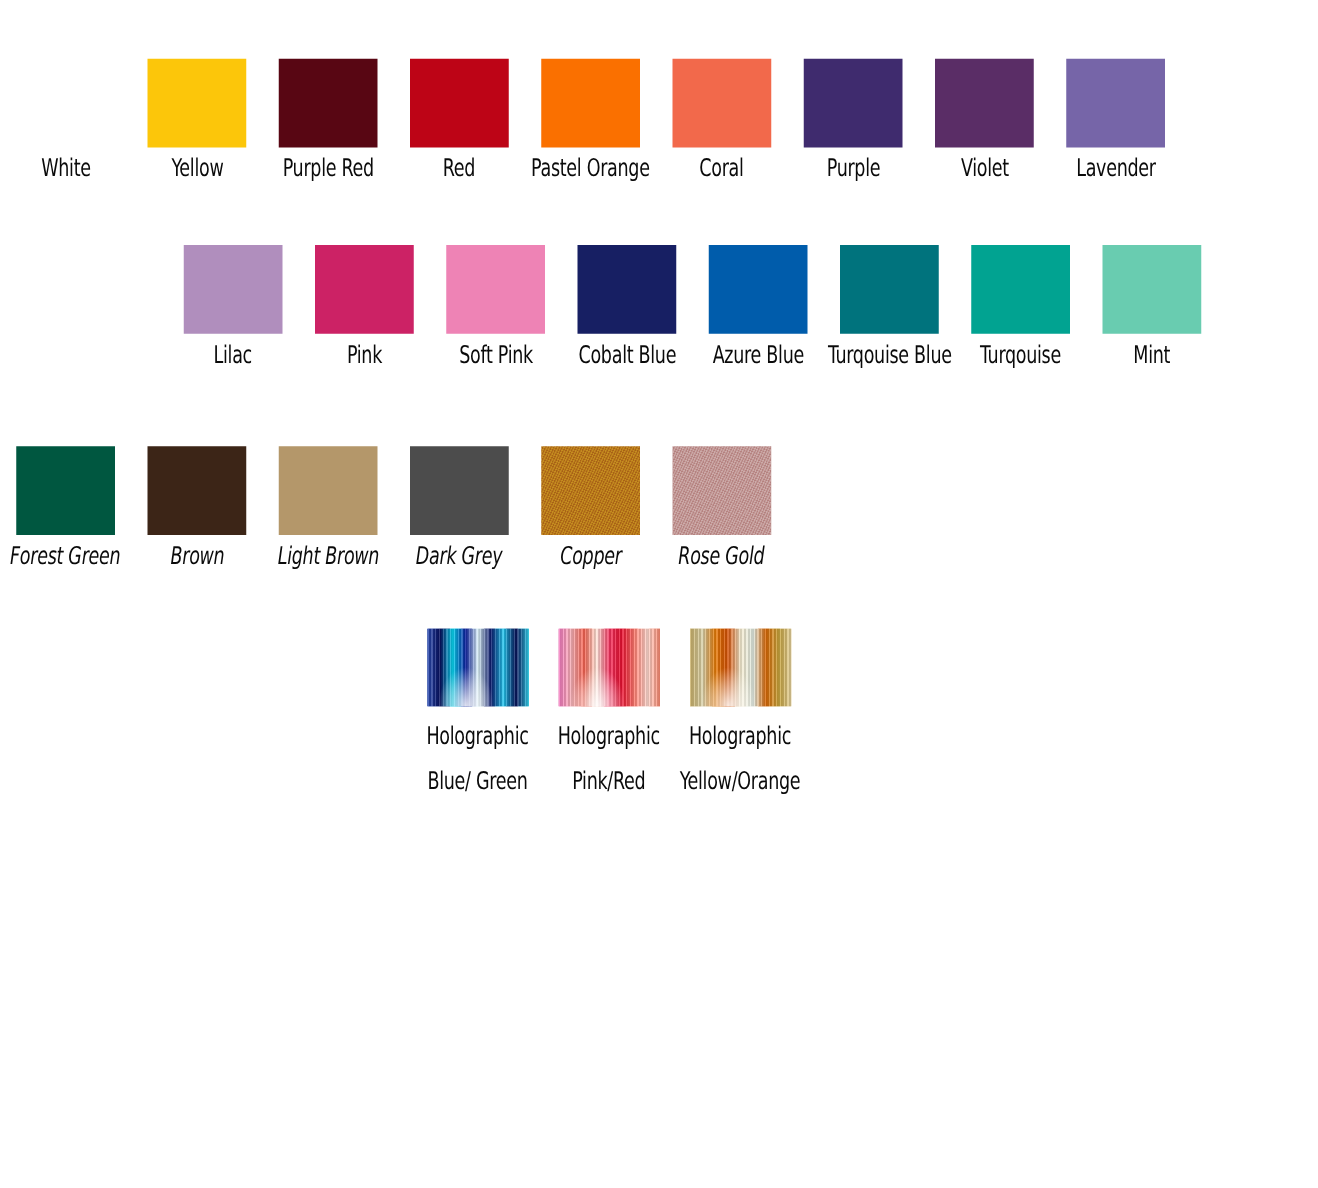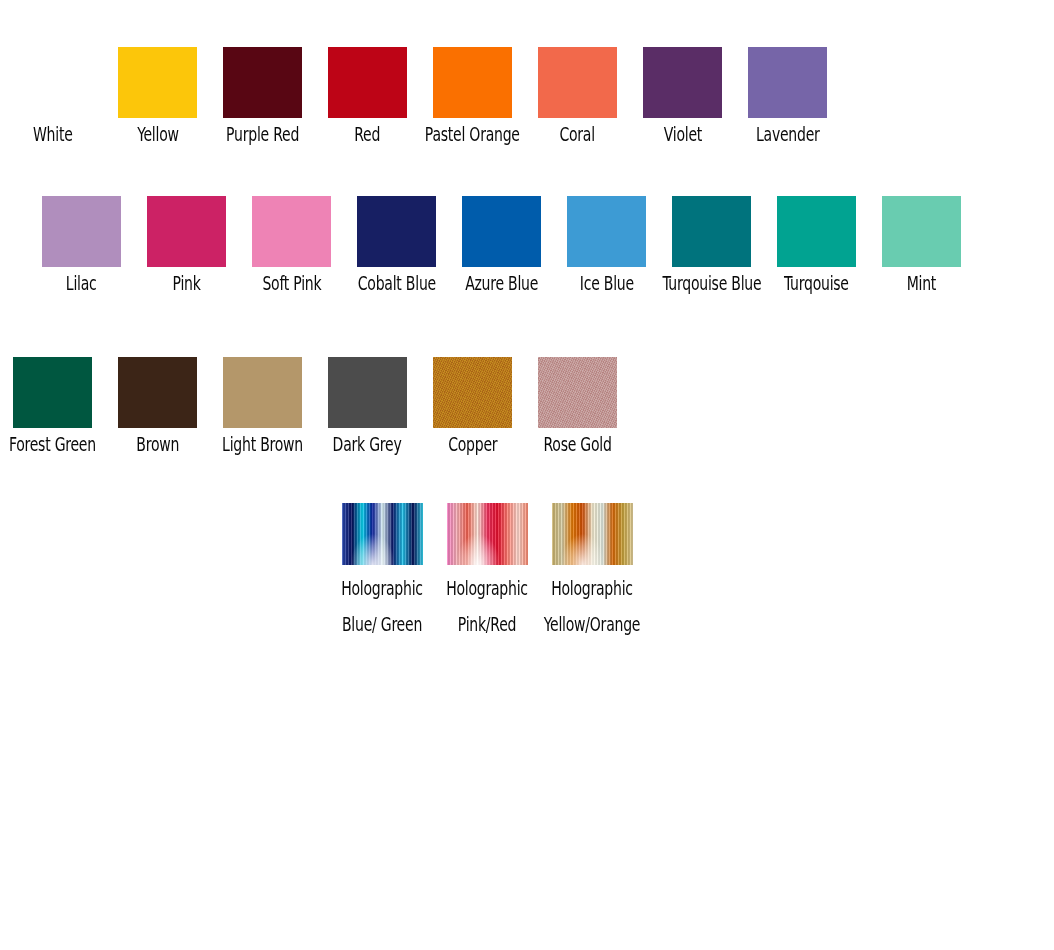--- a/index.html
+++ b/index.html
@@ -66,21 +66,21 @@
 
   .swatch-label.wrap {
     white-space: normal;
     width: 128px;
     line-height: 36px;
   }
 
   
   #row-0 { top: 47px;  }
   #row-1 { top: 196px; justify-content: flex-end; }
-  #row-2 { top: 357px; }
+  #row-2 { top: 357px; font-style: italic; }
   #row-3 { top: 503px; justify-content: center; }
 
   
   #row-3 .swatch-chip {
     width: 81px;
     height: 62px;
   }
   #row-3 .swatch-cell { width: 105px; flex: 0 0 105px; }
 
   
@@ -121,20 +121,24 @@
       </div>
       <div class="swatch-cell">
         <div class="swatch-chip" title="Pastel Orange" style="background: rgb(250, 112, 0);"></div>
         <div class="swatch-label">Pastel Orange</div>
       </div>
       <div class="swatch-cell">
         <div class="swatch-chip" title="Coral" style="background: rgb(242, 105, 75);"></div>
         <div class="swatch-label">Coral</div>
       </div>
       <div class="swatch-cell">
+        <div class="swatch-chip" title="Purple" style="background: rgb(63, 43, 110);"></div>
+        <div class="swatch-label">Purple</div>
+      </div>
+      <div class="swatch-cell">
         <div class="swatch-chip" title="Violet" style="background: rgb(90, 45, 102);"></div>
         <div class="swatch-label">Violet</div>
       </div>
       <div class="swatch-cell">
         <div class="swatch-chip" title="Lavender" style="background: rgb(118, 101, 168);"></div>
         <div class="swatch-label">Lavender</div>
       </div>
     </div>
     <div class="swatch-row" id="row-1">
       <div class="swatch-cell">
@@ -151,24 +155,20 @@
       </div>
       <div class="swatch-cell">
         <div class="swatch-chip" title="Cobalt Blue" style="background: rgb(23, 31, 99);"></div>
         <div class="swatch-label">Cobalt Blue</div>
       </div>
       <div class="swatch-cell">
         <div class="swatch-chip" title="Azure Blue" style="background: rgb(0, 92, 171);"></div>
         <div class="swatch-label">Azure Blue</div>
       </div>
       <div class="swatch-cell">
-        <div class="swatch-chip" title="Ice Blue" style="background: rgb(61, 155, 212);"></div>
-        <div class="swatch-label">Ice Blue</div>
-      </div>
-      <div class="swatch-cell">
         <div class="swatch-chip" title="Turqouise Blue" style="background: rgb(0, 115, 125);"></div>
         <div class="swatch-label">Turqouise Blue</div>
       </div>
       <div class="swatch-cell">
         <div class="swatch-chip" title="Turqouise" style="background: rgb(1, 163, 145);"></div>
         <div class="swatch-label">Turqouise</div>
       </div>
       <div class="swatch-cell">
         <div class="swatch-chip" title="Mint" style="background: rgb(105, 204, 176);"></div>
         <div class="swatch-label">Mint</div>

